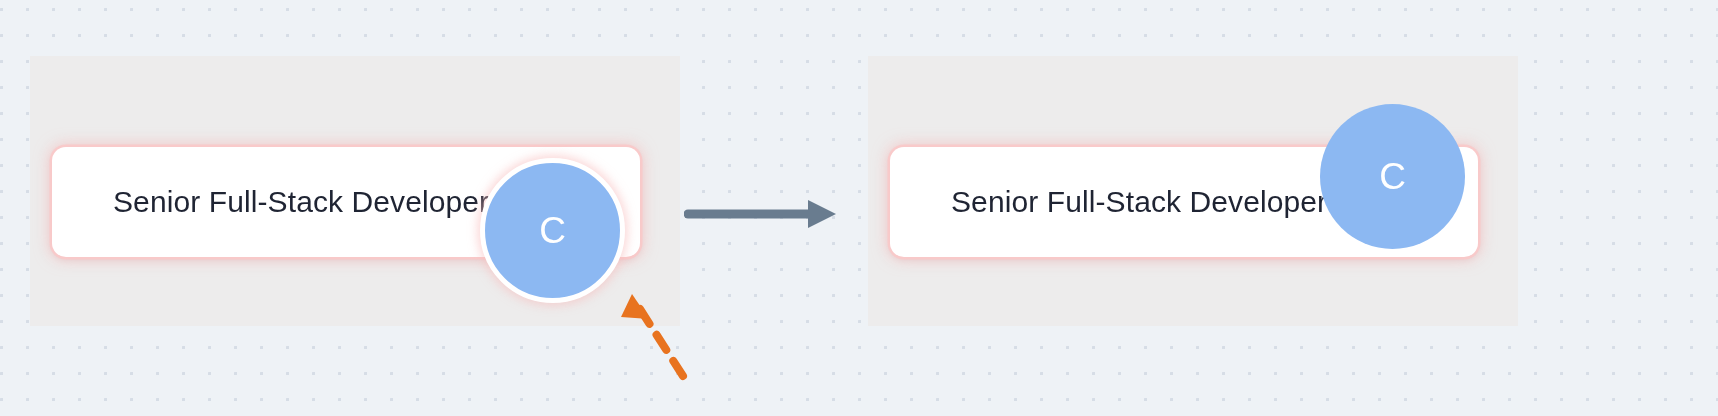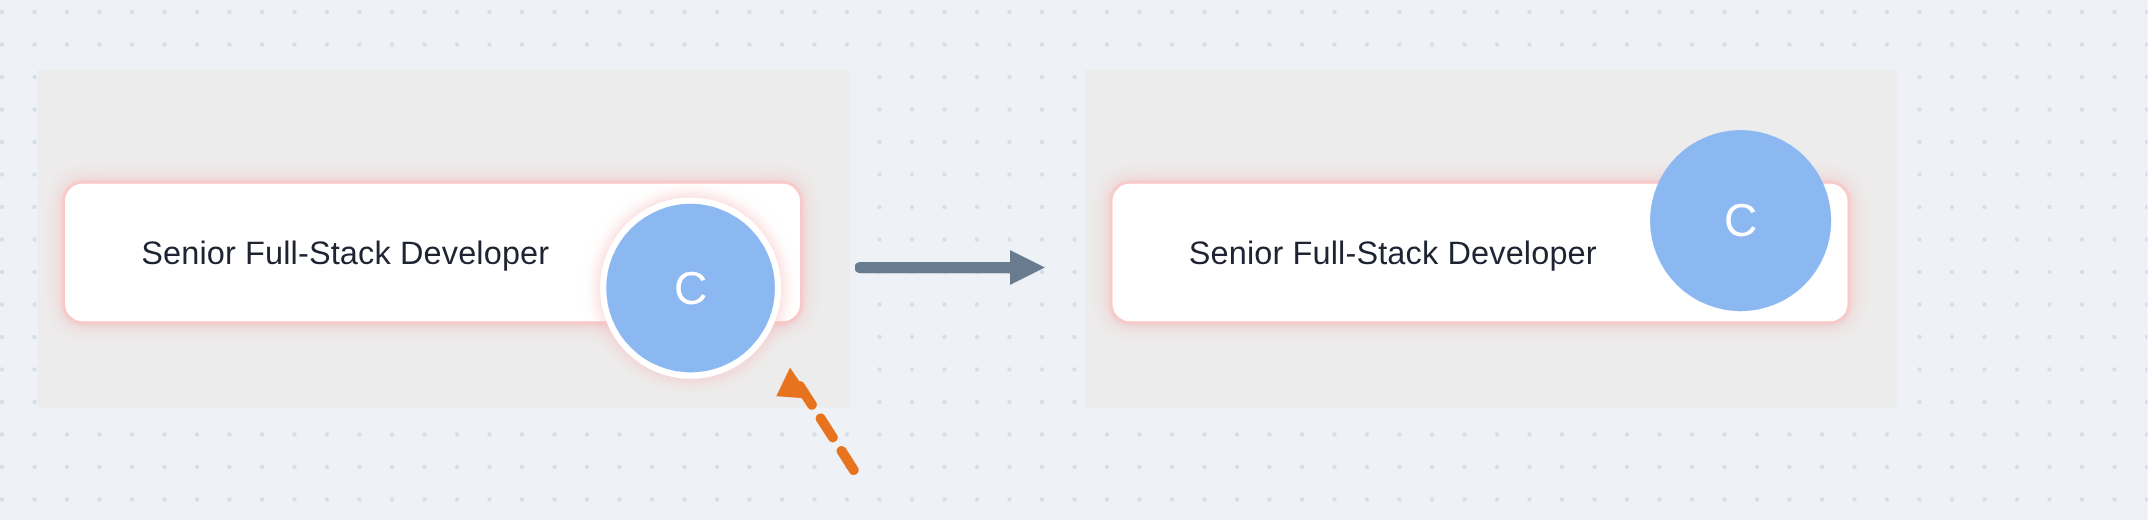--- a/index.html
+++ b/index.html
@@ -49,21 +49,21 @@
       0 0 14px 4px rgba(248, 180, 180, 0.55),
       0 2px 6px rgba(60, 60, 80, 0.10);
     display: flex;
     align-items: center;
     box-sizing: border-box;
   }
   #card-before { left: 22px; width: 588px; padding-left: 61px; }
   #card-after  { left: 22px; width: 588px; padding-left: 61px; }
 
   .job-title {
-    font-size: 26px;
+    font-size: 30px;
     color: #1f2433;
     letter-spacing: 0.1px;
     white-space: nowrap;
     font-weight: 400;
   }
 
   
   .avatar {
     position: absolute;
     width: 145px;

